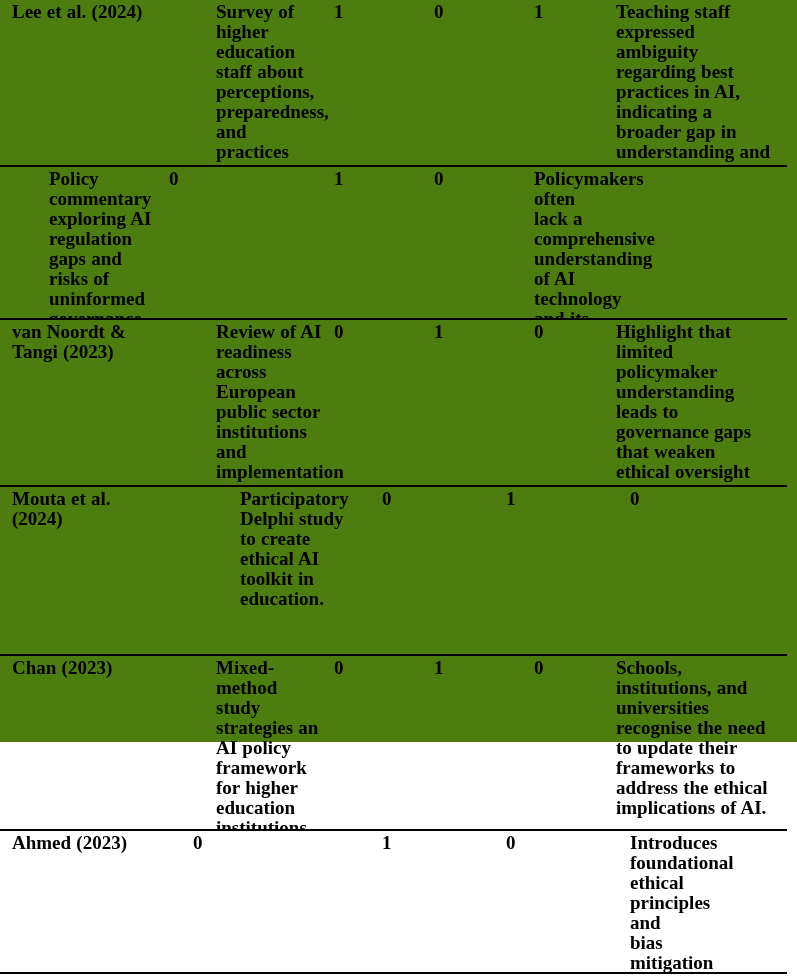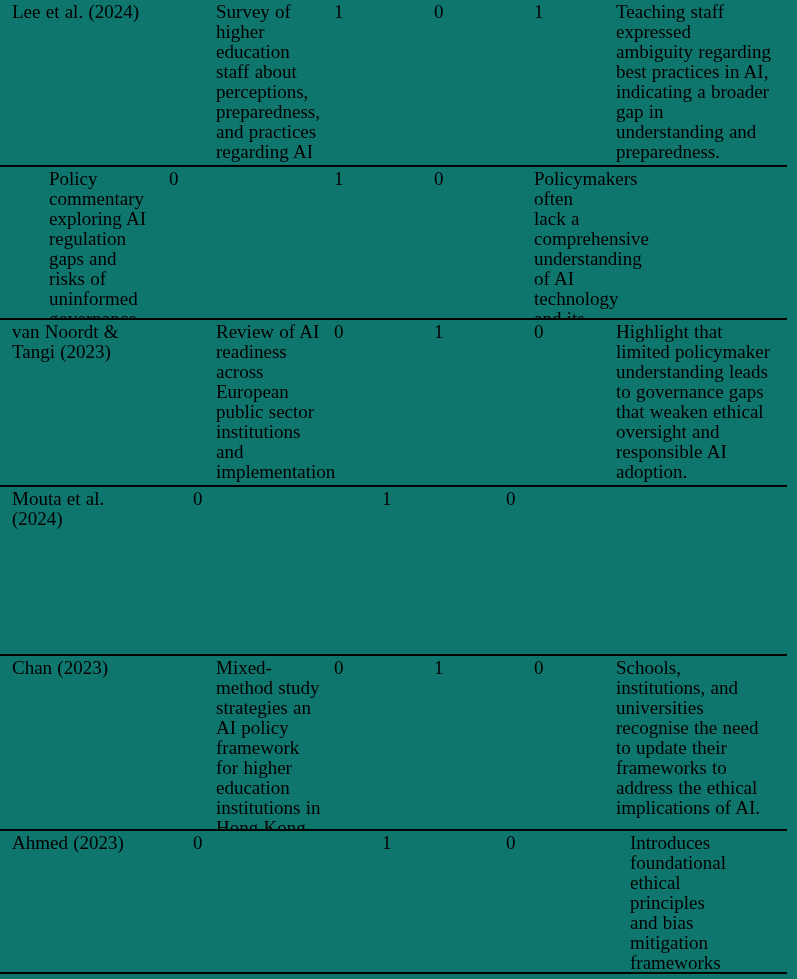--- a/index.html
+++ b/index.html
@@ -10,22 +10,23 @@
   body {
     width: 797px;
     height: 979px;
     overflow: hidden;
     font-family: "Liberation Serif", "DejaVu Serif", serif;
     color: #000000;
   }
   .page {
     position: relative;
     width: 797px;
-    height: 979px;
-    background: #0f766e;
+    height: 742px;
+    background: #4d7c0f;
+    font-weight: bold;
   }
   .lit-table {
     width: 787px;
   }
   .lit-row {
     display: grid;
     grid-template-columns: 167px 165px 100px 100px 82px 173px;
     border-bottom: 2px solid #000000;
     box-sizing: border-box;
     overflow: hidden;
@@ -72,20 +73,21 @@
       <div class="lit-row">
     <div class="cell author">van Noordt &amp; Tangi (2023)</div>
     <div class="cell desc">Review of AI readiness across European public sector institutions and implementation strategies.</div>
     <div class="cell score score-cell">0</div>
     <div class="cell score score-cell">1</div>
     <div class="cell score score-cell">0</div>
     <div class="cell findings">Highlight that limited policymaker understanding leads to governance gaps that weaken ethical oversight and responsible AI adoption.</div>
   </div>
       <div class="lit-row">
     <div class="cell author">Mouta et al. (2024)</div>
+    <div class="cell desc">Participatory Delphi study to create ethical AI toolkit in education.</div>
     <div class="cell score score-cell">0</div>
     <div class="cell score score-cell">1</div>
     <div class="cell score score-cell">0</div>
   </div>
       <div class="lit-row">
     <div class="cell author">Chan (2023)</div>
     <div class="cell desc">Mixed-method study strategies an AI policy framework for higher education institutions in Hong Kong.</div>
     <div class="cell score score-cell">0</div>
     <div class="cell score score-cell">1</div>
     <div class="cell score score-cell">0</div>

